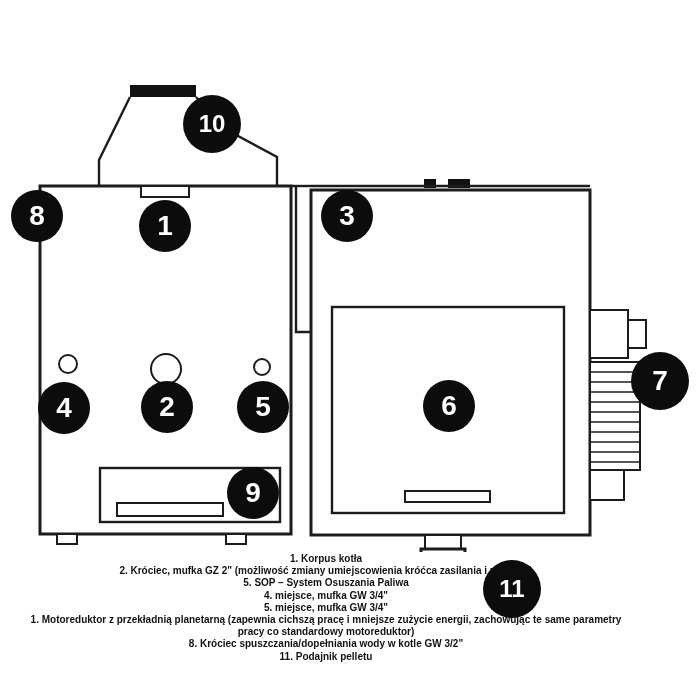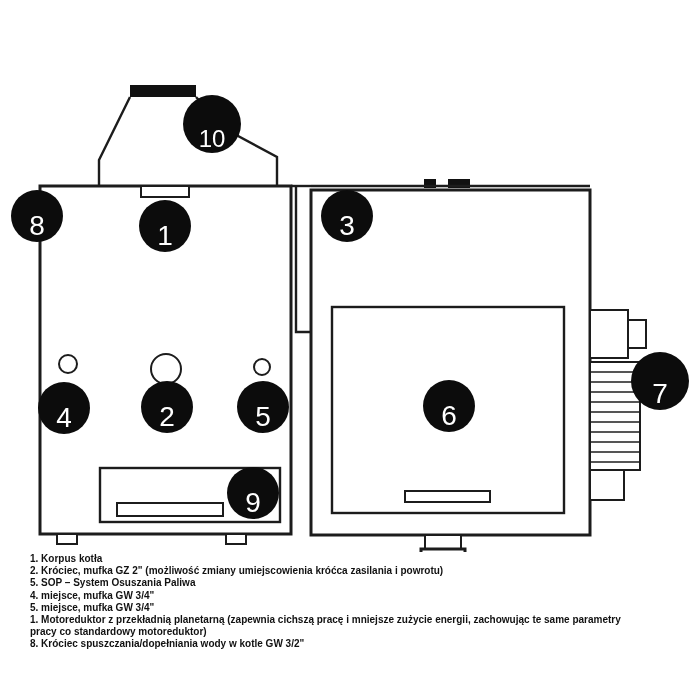--- a/index.html
+++ b/index.html
@@ -25,31 +25,32 @@
   .s-thin{stroke:var(--line);stroke-width:2;fill:#ffffff;}
   .s-open{stroke:var(--line);stroke-width:2.4;fill:none;}
   .s-fin{stroke:var(--line);stroke-width:1.6;fill:none;}
   .f-black{fill:var(--ink);stroke:none;}
   .callout{
     position:absolute;
     width:52px;height:52px;
     border-radius:50%;
     background:var(--callout-bg);
     color:var(--callout-text);
-    display:flex;align-items:flex-end;justify-content:center;
-    font-weight:normal;font-size:28px;
+    display:flex;align-items:center;justify-content:center;
+    font-weight:bold;font-size:28px;
     transform:translate(-50%,-50%);
     user-select:none;
   }
   .callout.big{width:58px;height:58px;}
   .callout.two-digit{font-size:24px;}
   .legend{
     position:absolute;
     left:30px;top:553px;
     width:592px;
+    text-align:center;
   }
   .legend-item{
     font-size:10px;
     font-weight:bold;
     color:var(--ink);
     line-height:12.2px;
     white-space:normal;
   }
 </style>
 </head>
@@ -149,24 +150,28 @@
   </div>
   <div class="callout" style="left:37px;top:216px;">
     <span>8</span>
   </div>
   <div class="callout" style="left:253px;top:493px;">
     <span>9</span>
   </div>
   <div class="callout big two-digit" style="left:212px;top:124px;">
     <span>10</span>
   </div>
+  <div class="callout big two-digit" style="left:512px;top:589px;">
+    <span>11</span>
+  </div>
 
   <div class="legend">
     <div class="legend-item">1. Korpus kotła</div>
     <div class="legend-item">2. Króciec, mufka GZ 2" (możliwość zmiany umiejscowienia króćca zasilania i powrotu)</div>
     <div class="legend-item">5. SOP  – System Osuszania Paliwa</div>
     <div class="legend-item">4. miejsce, mufka GW 3/4"</div>
     <div class="legend-item">5. miejsce, mufka GW 3/4"</div>
     <div class="legend-item">1. Motoreduktor z przekładnią planetarną (zapewnia cichszą pracę i mniejsze zużycie energii, zachowując te same parametry pracy co standardowy motoreduktor)</div>
     <div class="legend-item">8. Króciec spuszczania/dopełniania wody w kotle GW 3/2"</div>
+    <div class="legend-item">11. Podajnik pelletu</div>
   </div>
 
 </div>
 
 </body></html>

